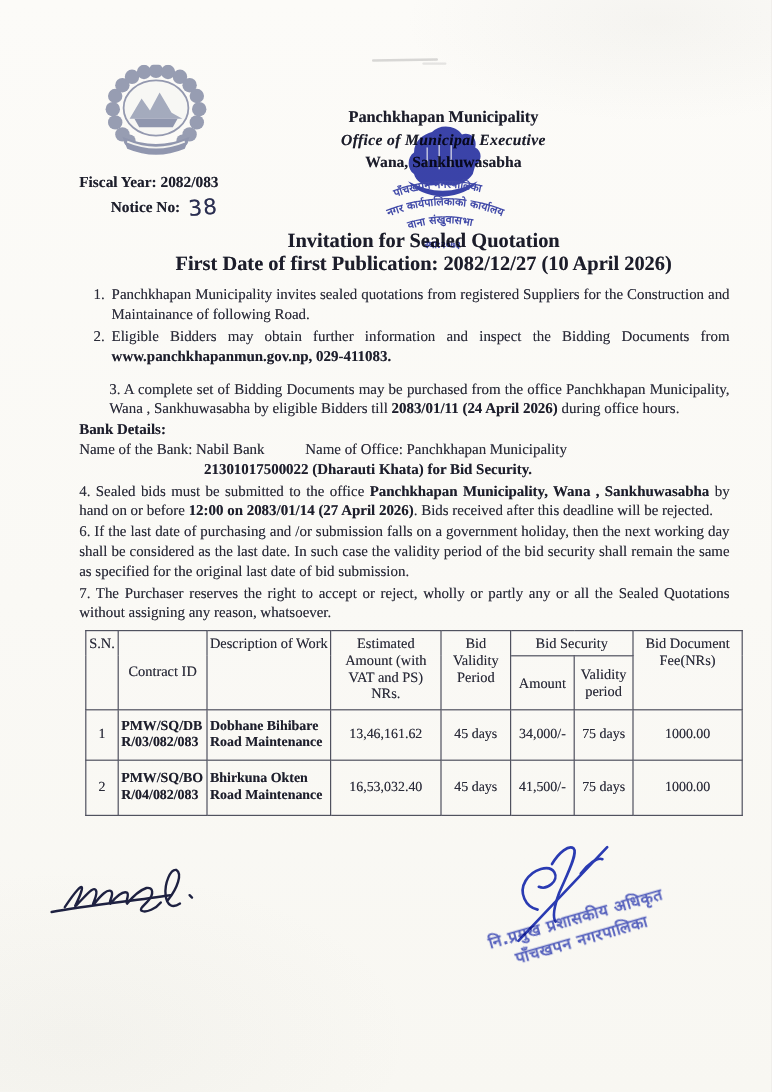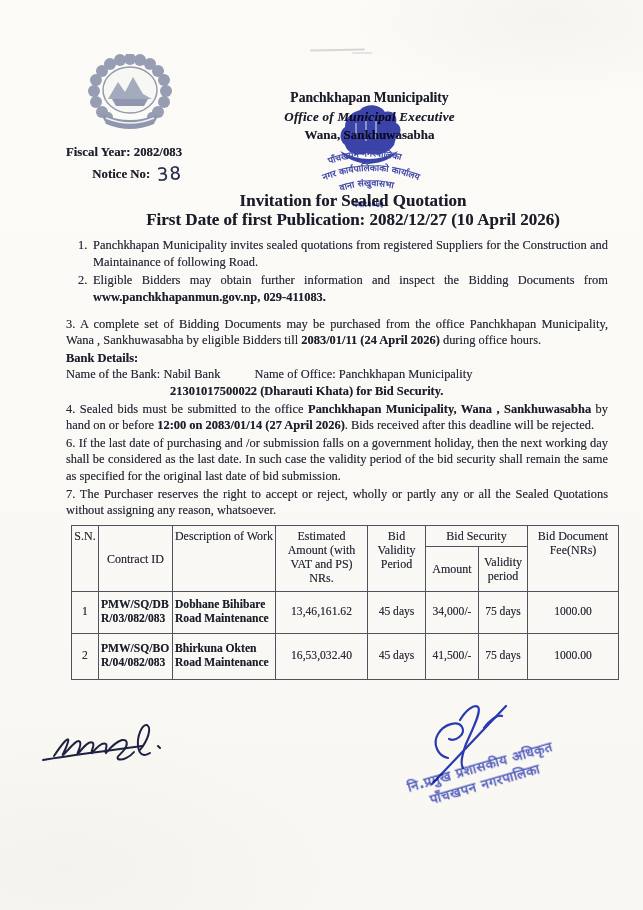--- a/index.html
+++ b/index.html
@@ -34,21 +34,21 @@
 
   
   .center-stamp { position:absolute; left:308px; top:101px; width:122px; height:114px; z-index:5; mix-blend-mode:multiply; opacity:0.93; filter:blur(0.3px); }
 
   
   .flow { position:absolute; left:66px; top:237px; width:542px; font-size:12.45px; line-height:16.6px; }
   .li { display:flex; margin-left:12px; line-height:17.4px; }
   .li .num { width:15px; flex:none; }
   .li .body { flex:1; text-align:justify; }
   .para { text-align:justify; margin-top:1px; }
-  .p3 { margin-top:9px; }
+  .p3 { margin-top:9px;margin-left:25px; }
   .bank-head { margin-top:1px; }
   .acct2 { padding-left:104px; }
 
   
   table { border-collapse:collapse; table-layout:fixed; width:547px; margin:6px 0 0 5px; font-family:"Liberation Serif", serif; }
   th, td { border:1px solid #50525f; font-weight:normal; color:#2a2b38; overflow:hidden; }
   th { font-size:12px; line-height:14px; text-align:center; vertical-align:top; padding:3px 1px 2px; }
   th.mid { vertical-align:middle; }
   td { font-size:11.6px; line-height:14px; text-align:center; vertical-align:middle; padding:2px 1px; }
   td.b { font-weight:bold; color:#1d1e2b; text-align:left; padding-left:2px; overflow-wrap:anywhere; }

